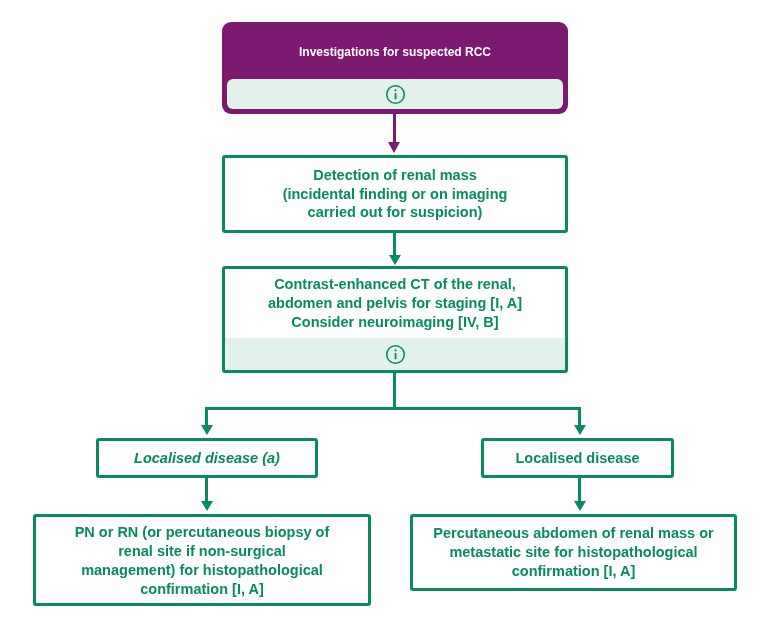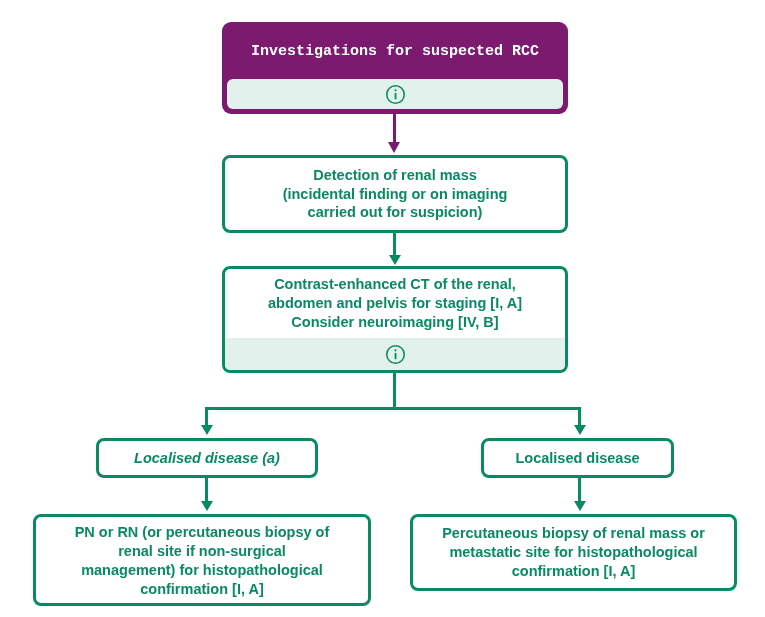--- a/index.html
+++ b/index.html
@@ -17,21 +17,21 @@
     height: 617px;
     background: #ffffff;
     overflow: hidden;
   }
 
   
   .node {
     position: absolute;
     box-sizing: border-box;
     border: 3px solid #0A8A62;
-    border-radius: 8px;
+    border-radius: 3px;
     background: #ffffff;
     display: flex;
     flex-direction: column;
     overflow: hidden;
   }
   .node .node-text {
     flex: 1 1 auto;
     display: flex;
     align-items: center;
     justify-content: center;
@@ -56,24 +56,23 @@
     padding: 5px;
   }
   .node-title .title-text {
     flex: 1 1 auto;
     display: flex;
     align-items: center;
     justify-content: center;
     text-align: right;
     color: #ffffff;
     font-weight: bold;
-    font-size: 15px;
+    font-size: 12px;
     line-height: 1.25;
     padding: 4px 8px 6px 8px;
-    font-family: Liberation Mono, monospace;
   }
 
   
   .info-bar {
     flex: 0 0 auto;
     height: 30px;
     background: #E3F1EC;
     border-radius: 6px;
     display: flex;
     align-items: center;
@@ -189,18 +188,18 @@
   <div class="arrowhead" style="left:573.5px; top:501px;"></div>
 
   <div class="node" style="left:33px; top:514px; width:338px; height:92px;">
     <div class="node-text">PN or RN (or percutaneous biopsy of
 renal site if non-surgical
 management) for histopathological
 confirmation [I, A]</div>
   </div>
 
   <div class="node" style="left:410px; top:514px; width:327px; height:77px;">
-    <div class="node-text">Percutaneous biopsy of renal mass or
+    <div class="node-text">Percutaneous abdomen of renal mass or
 metastatic site for histopathological
 confirmation [I, A]</div>
   </div>
 
 </div>
 
 </body></html>

